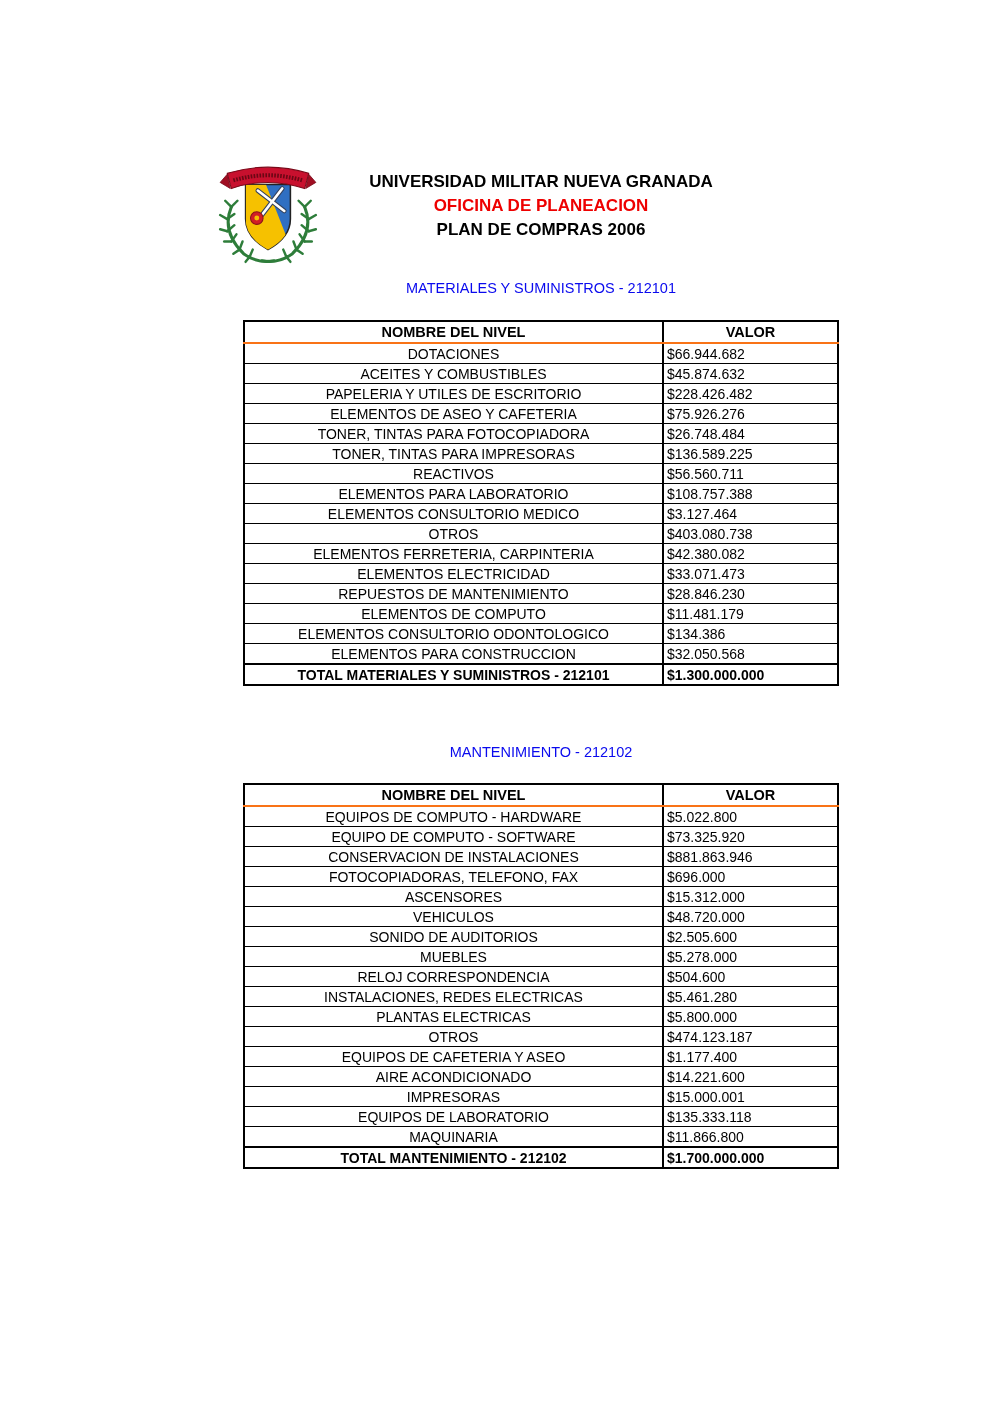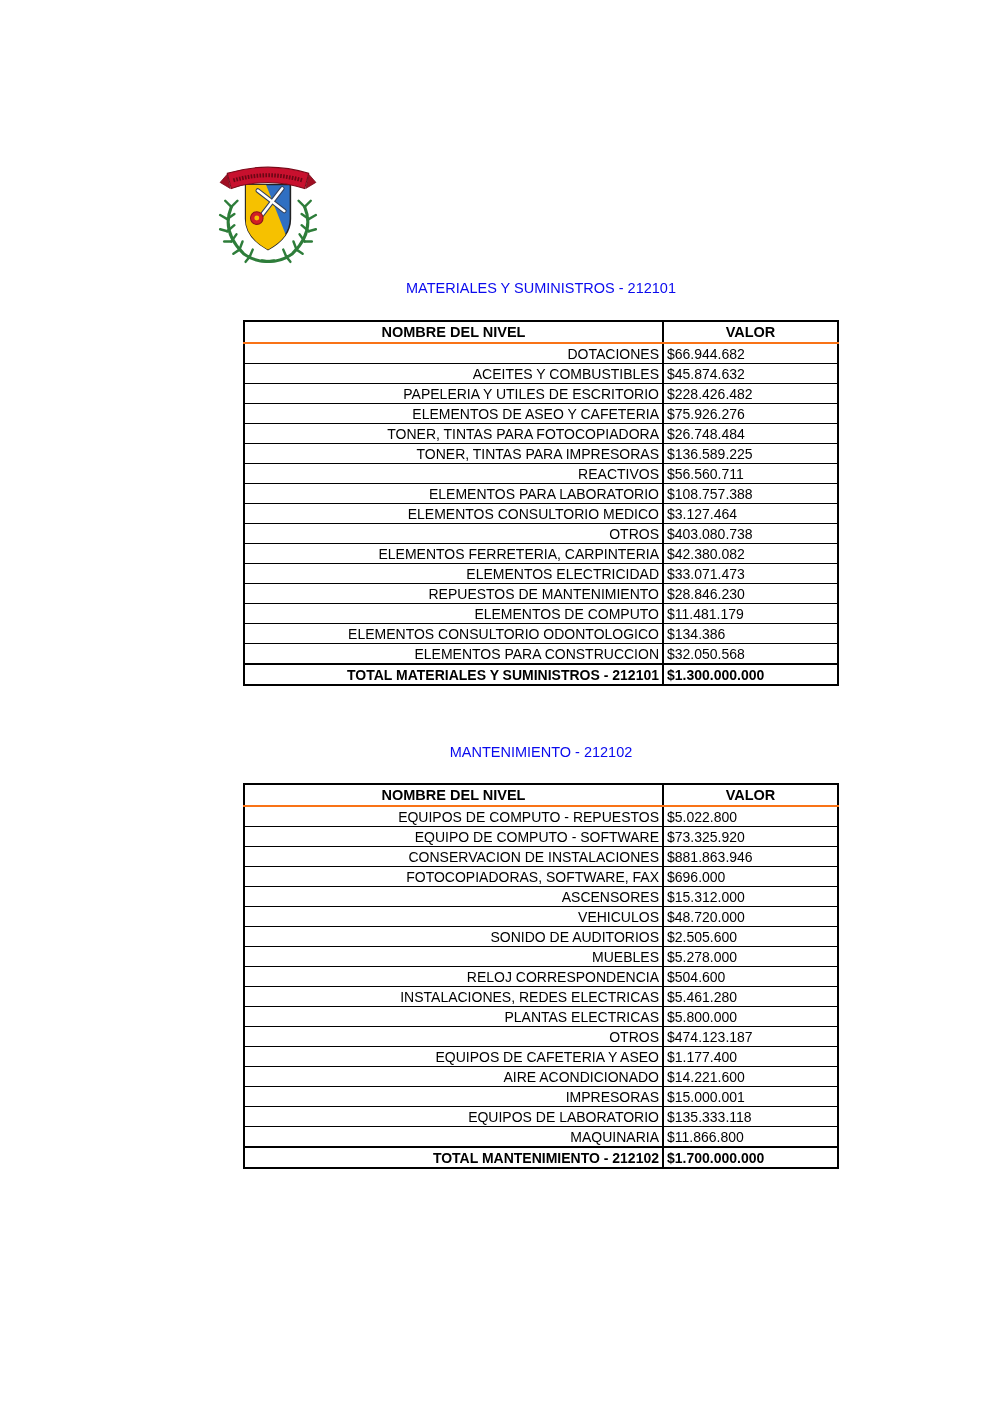--- a/index.html
+++ b/index.html
@@ -64,21 +64,21 @@
     padding: 1px 3px 0;
   }
   .data-table td {
     border-top: 1px solid #000;
     height: 18px;
     padding: 1px 3px 0;
     overflow: hidden;
     white-space: nowrap;
   }
   .data-table .value { border-left: 2px solid #000; }
-  .data-table td.name  { text-align: right; margin-left: 40px; }
+  .data-table td.name  { text-align: center; margin-left: 40px; }
   .data-table td.value { }
   .data-table tfoot td {
     border-top: 2px solid #000;
     font-weight: bold;
     border-radius: 7px;
   }
   .data-table tfoot td.value { }
   .t-materiales    { top: 320px; }
   .t-mantenimiento { top: 783px; }
   .st-materiales    { top: 280px; }
@@ -143,20 +143,25 @@
       <circle cx="39" cy="57" r="6.2" fill="#d21f26" stroke="#8a1418" stroke-width="1"></circle>
       <circle cx="39" cy="57" r="2.4" fill="#f6c100"></circle>
 
       <path d="M10 14 L3 22 L13 28 Z" fill="#a00d22" stroke="#7a0a1a" stroke-width="0.8"></path>
       <path d="M90 14 L97 22 L87 28 Z" fill="#a00d22" stroke="#7a0a1a" stroke-width="0.8"></path>
       <path d="M10 13 Q50 1 90 13 L86 28 Q50 16 14 28 Z" fill="#c8102e" stroke="#7a0a1a" stroke-width="1"></path>
       <path d="M16 20 Q50 10 84 20" stroke="#6b0715" stroke-width="4" fill="none" stroke-dasharray="1.6 1.3"></path>
     </svg>
   </div>
 
+  <div class="doc-titles">
+    <div>UNIVERSIDAD MILITAR NUEVA GRANADA</div>
+    <div class="office">OFICINA DE PLANEACION</div>
+    <div>PLAN DE COMPRAS 2006</div>
+  </div>
 
   <div class="section-title st-materiales">MATERIALES Y SUMINISTROS - 212101</div>
 
   <table class="data-table t-materiales">
     <colgroup>
         <col class="c-name">
         <col class="c-value">
       </colgroup>
     <thead>
       <tr>
@@ -246,33 +251,33 @@
         <col class="c-value">
       </colgroup>
     <thead>
       <tr>
         <th class="name">NOMBRE DEL NIVEL</th>
         <th class="value">VALOR</th>
       </tr>
     </thead>
     <tbody>
         <tr>
-          <td class="name">EQUIPOS DE COMPUTO - REPUESTOS</td>
+          <td class="name">EQUIPOS DE COMPUTO - HARDWARE</td>
           <td class="value">$5.022.800</td>
         </tr>
         <tr>
           <td class="name">EQUIPO DE COMPUTO - SOFTWARE</td>
           <td class="value">$73.325.920</td>
         </tr>
         <tr>
           <td class="name">CONSERVACION DE INSTALACIONES</td>
           <td class="value">$881.863.946</td>
         </tr>
         <tr>
-          <td class="name">FOTOCOPIADORAS, SOFTWARE, FAX</td>
+          <td class="name">FOTOCOPIADORAS, TELEFONO, FAX</td>
           <td class="value">$696.000</td>
         </tr>
         <tr>
           <td class="name">ASCENSORES</td>
           <td class="value">$15.312.000</td>
         </tr>
         <tr>
           <td class="name">VEHICULOS</td>
           <td class="value">$48.720.000</td>
         </tr>

